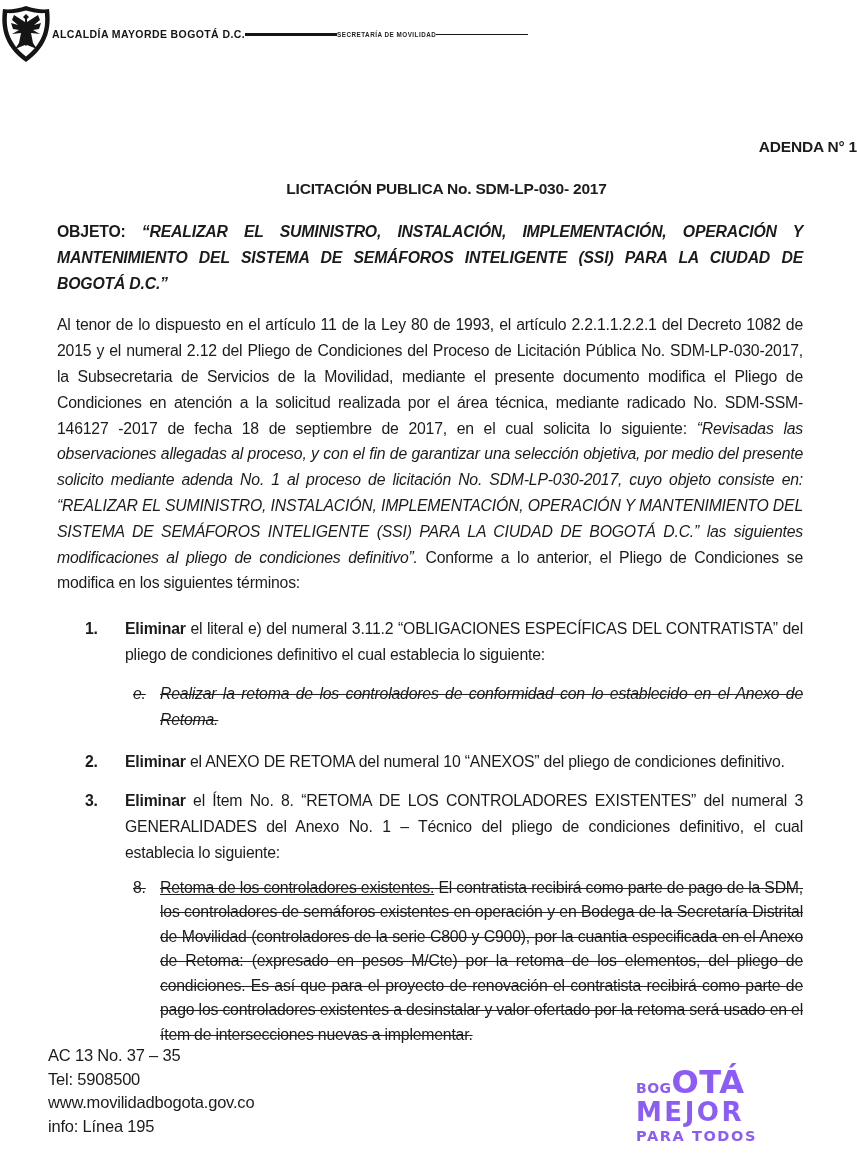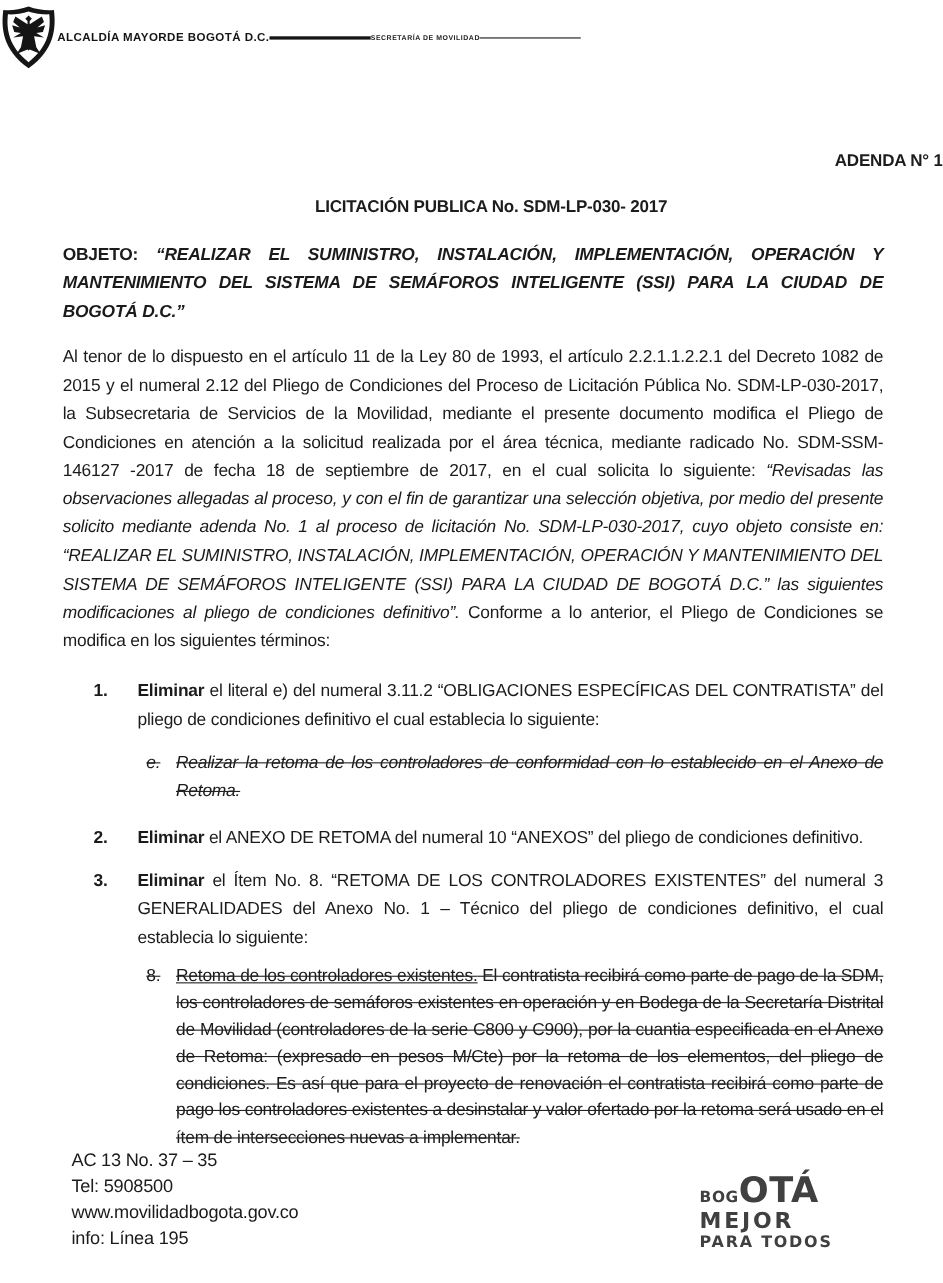--- a/index.html
+++ b/index.html
@@ -44,38 +44,38 @@
   .strike-row .num { flex:0 0 27px; }
   .strike-row .txt { flex:1; }
   .strike, .strike-row .num { text-decoration:line-through; text-decoration-color:#222; }
   .clause-e { font-style:italic; }
   .clause-e .num { font-style:italic; }
   .clause-8 { line-height:24.5px; }
   .lead-underline { text-decoration:underline line-through; text-decoration-color:#222; }
   .mb-sm { margin-bottom:10px; }
   
   .footer-contact {
-    position:absolute; left:65px; top:1044px;
+    position:absolute; left:48px; top:1044px;
     font-size:16.5px; line-height:23.5px; letter-spacing:-.2px; color:#1b1b1b;
   }
   .footer-page {
     position:absolute; left:0; top:1190px; width:794px; text-align:center;
     font-size:15.5px; letter-spacing:-.1px;
   }
   .footer-page b { font-weight:bold; }
   
   .brand {
     position:absolute; left:636px; top:1066px; width:140px;
-    font-family:"DejaVu Sans", sans-serif; font-weight:bold; color:#404040;
+    font-family:"DejaVu Sans", sans-serif; font-weight:bold; color:#8b5cf6;
     line-height:1;
   }
   .brand-line1 { display:flex; align-items:baseline; }
   .brand-bog { font-size:14px; letter-spacing:.5px; }
   .brand-ota { font-size:32px; letter-spacing:.5px; }
-  .brand-mejor { font-size:20px; letter-spacing:2.5px; margin-top:1px; }
+  .brand-mejor { font-size:26px; letter-spacing:2.5px; margin-top:1px; }
   .brand-todos { font-size:14.5px; letter-spacing:1.6px; margin-top:4px; }
 </style>
 </head>
 <body>
 
 <div class="page">
 
   <div class="logo-block">
     <span>
       <svg width="52" height="58" viewBox="0 0 52 58">

